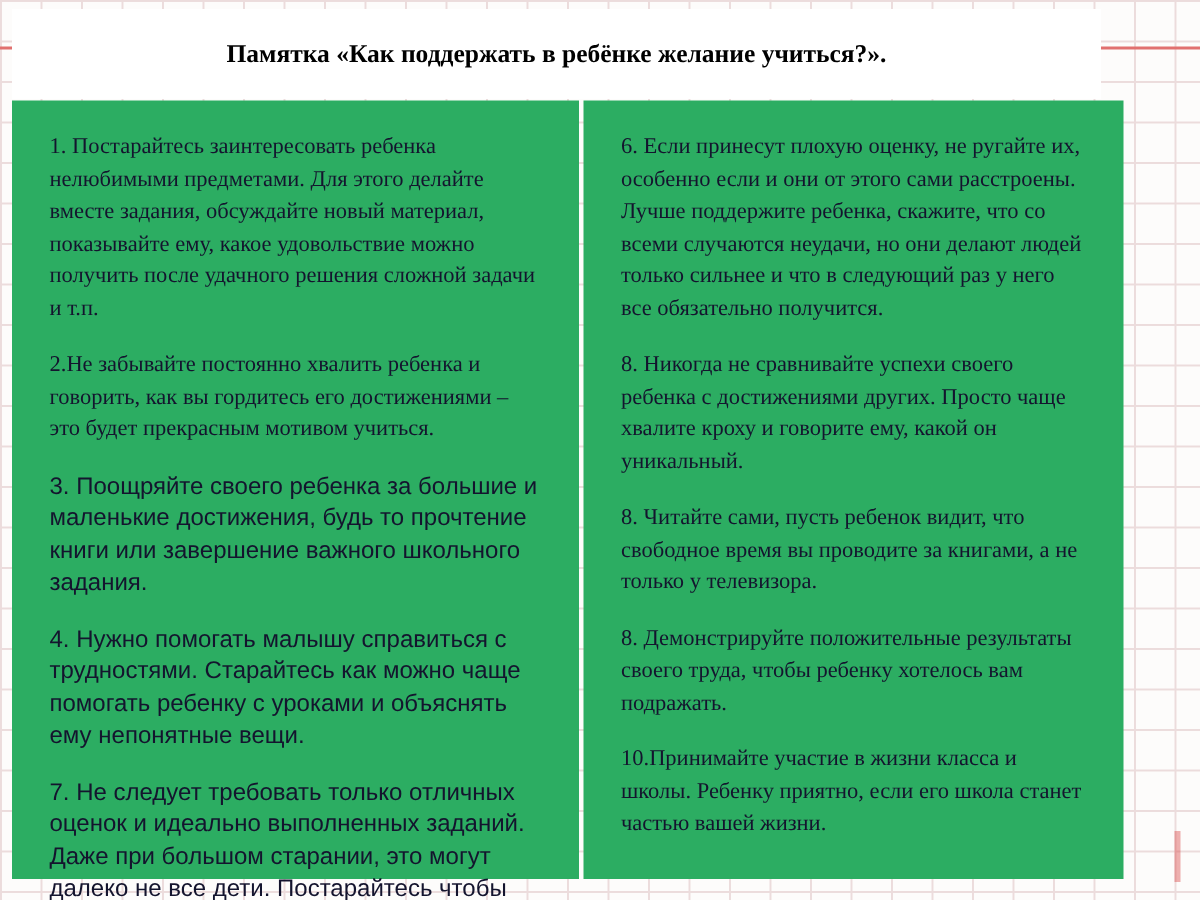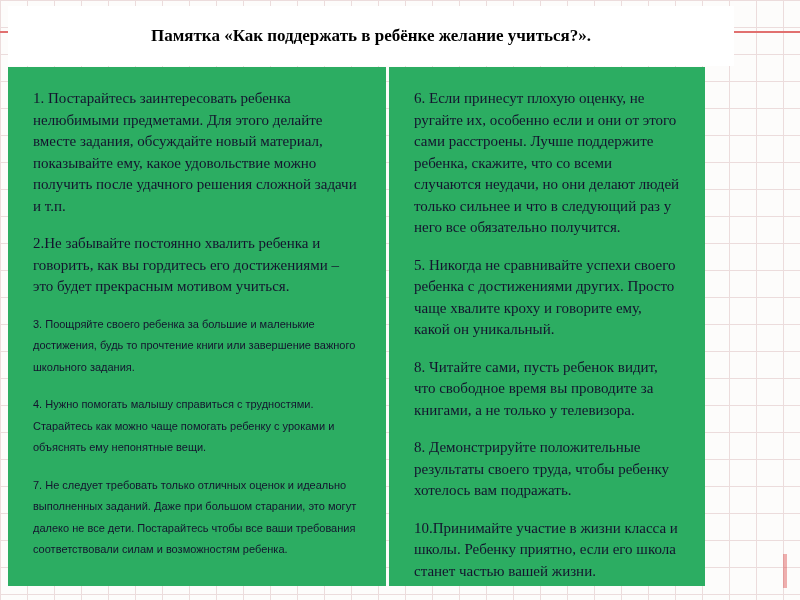--- a/index.html
+++ b/index.html
@@ -40,24 +40,24 @@
     position:absolute;
     top:67px;height:519px;
     background:#2cad62;
     color:#14142e;
     box-sizing:border-box;
     padding:5px 8px 5px 9px;
     font-size:15px;
     line-height:21.5px;
   }
   .col-left{left:8px;width:378px;}
-  .col-right{left:389px;width:316px;}
+  .col-right{left:389px;width:360px;}
   .item{margin:16px;}
   .serif{font-family:"Liberation Serif", serif;}
-  .sans{font-family:"Liberation Sans", sans-serif;font-size:11px;}
+  .sans{font-family:"Liberation Sans", sans-serif;font-size:16px;}
   .watermark{
     position:absolute;
     right:13px;bottom:12px;
     width:4px;height:34px;
     background:rgba(215,60,60,0.4);
   }
 </style>
 </head>
 <body>
 
@@ -72,21 +72,21 @@
   <div class="col col-left">
     <div class="item serif">1.  Постарайтесь заинтересовать ребенка нелюбимыми предметами. Для этого делайте вместе задания, обсуждайте новый материал, показывайте ему, какое удовольствие можно получить после удачного решения сложной задачи и т.п.</div>
     <div class="item serif">2.Не забывайте постоянно хвалить ребенка и говорить, как вы гордитесь его достижениями – это будет прекрасным мотивом учиться.</div>
     <div class="item sans">3. Поощряйте своего ребенка за большие и маленькие достижения, будь то прочтение книги или завершение важного школьного задания.</div>
     <div class="item sans">4.  Нужно помогать  малышу справиться с трудностями. Старайтесь как можно чаще помогать ребенку с уроками и объяснять ему непонятные вещи.</div>
     <div class="item sans">7. Не следует требовать  только отличных оценок и идеально выполненных заданий. Даже при большом старании, это могут далеко не все дети. Постарайтесь чтобы все ваши требования соответствовали силам и возможностям ребенка.</div>
   </div>
 
   <div class="col col-right">
     <div class="item serif">6. Если  принесут плохую оценку, не ругайте их, особенно если и они от этого сами расстроены. Лучше поддержите ребенка, скажите, что со всеми случаются неудачи, но они делают людей только сильнее и что в следующий раз у него все обязательно получится.</div>
-    <div class="item serif">5. Никогда не сравнивайте успехи своего ребенка с достижениями других. Просто чаще хвалите кроху и говорите ему, какой он уникальный.</div>
+    <div class="item serif">8. Никогда не сравнивайте успехи своего ребенка с достижениями других. Просто чаще хвалите кроху и говорите ему, какой он уникальный.</div>
     <div class="item serif">8. Читайте сами, пусть ребенок видит, что свободное время вы проводите за книгами, а не только у телевизора.</div>
     <div class="item serif">8. Демонстрируйте положительные результаты своего труда, чтобы ребенку хотелось вам подражать.</div>
     <div class="item serif">10.Принимайте участие в жизни класса и школы. Ребенку приятно, если его школа станет частью вашей жизни.</div>
   </div>
 
   <div class="watermark"></div>
 
 </div>
 
 </body></html>

